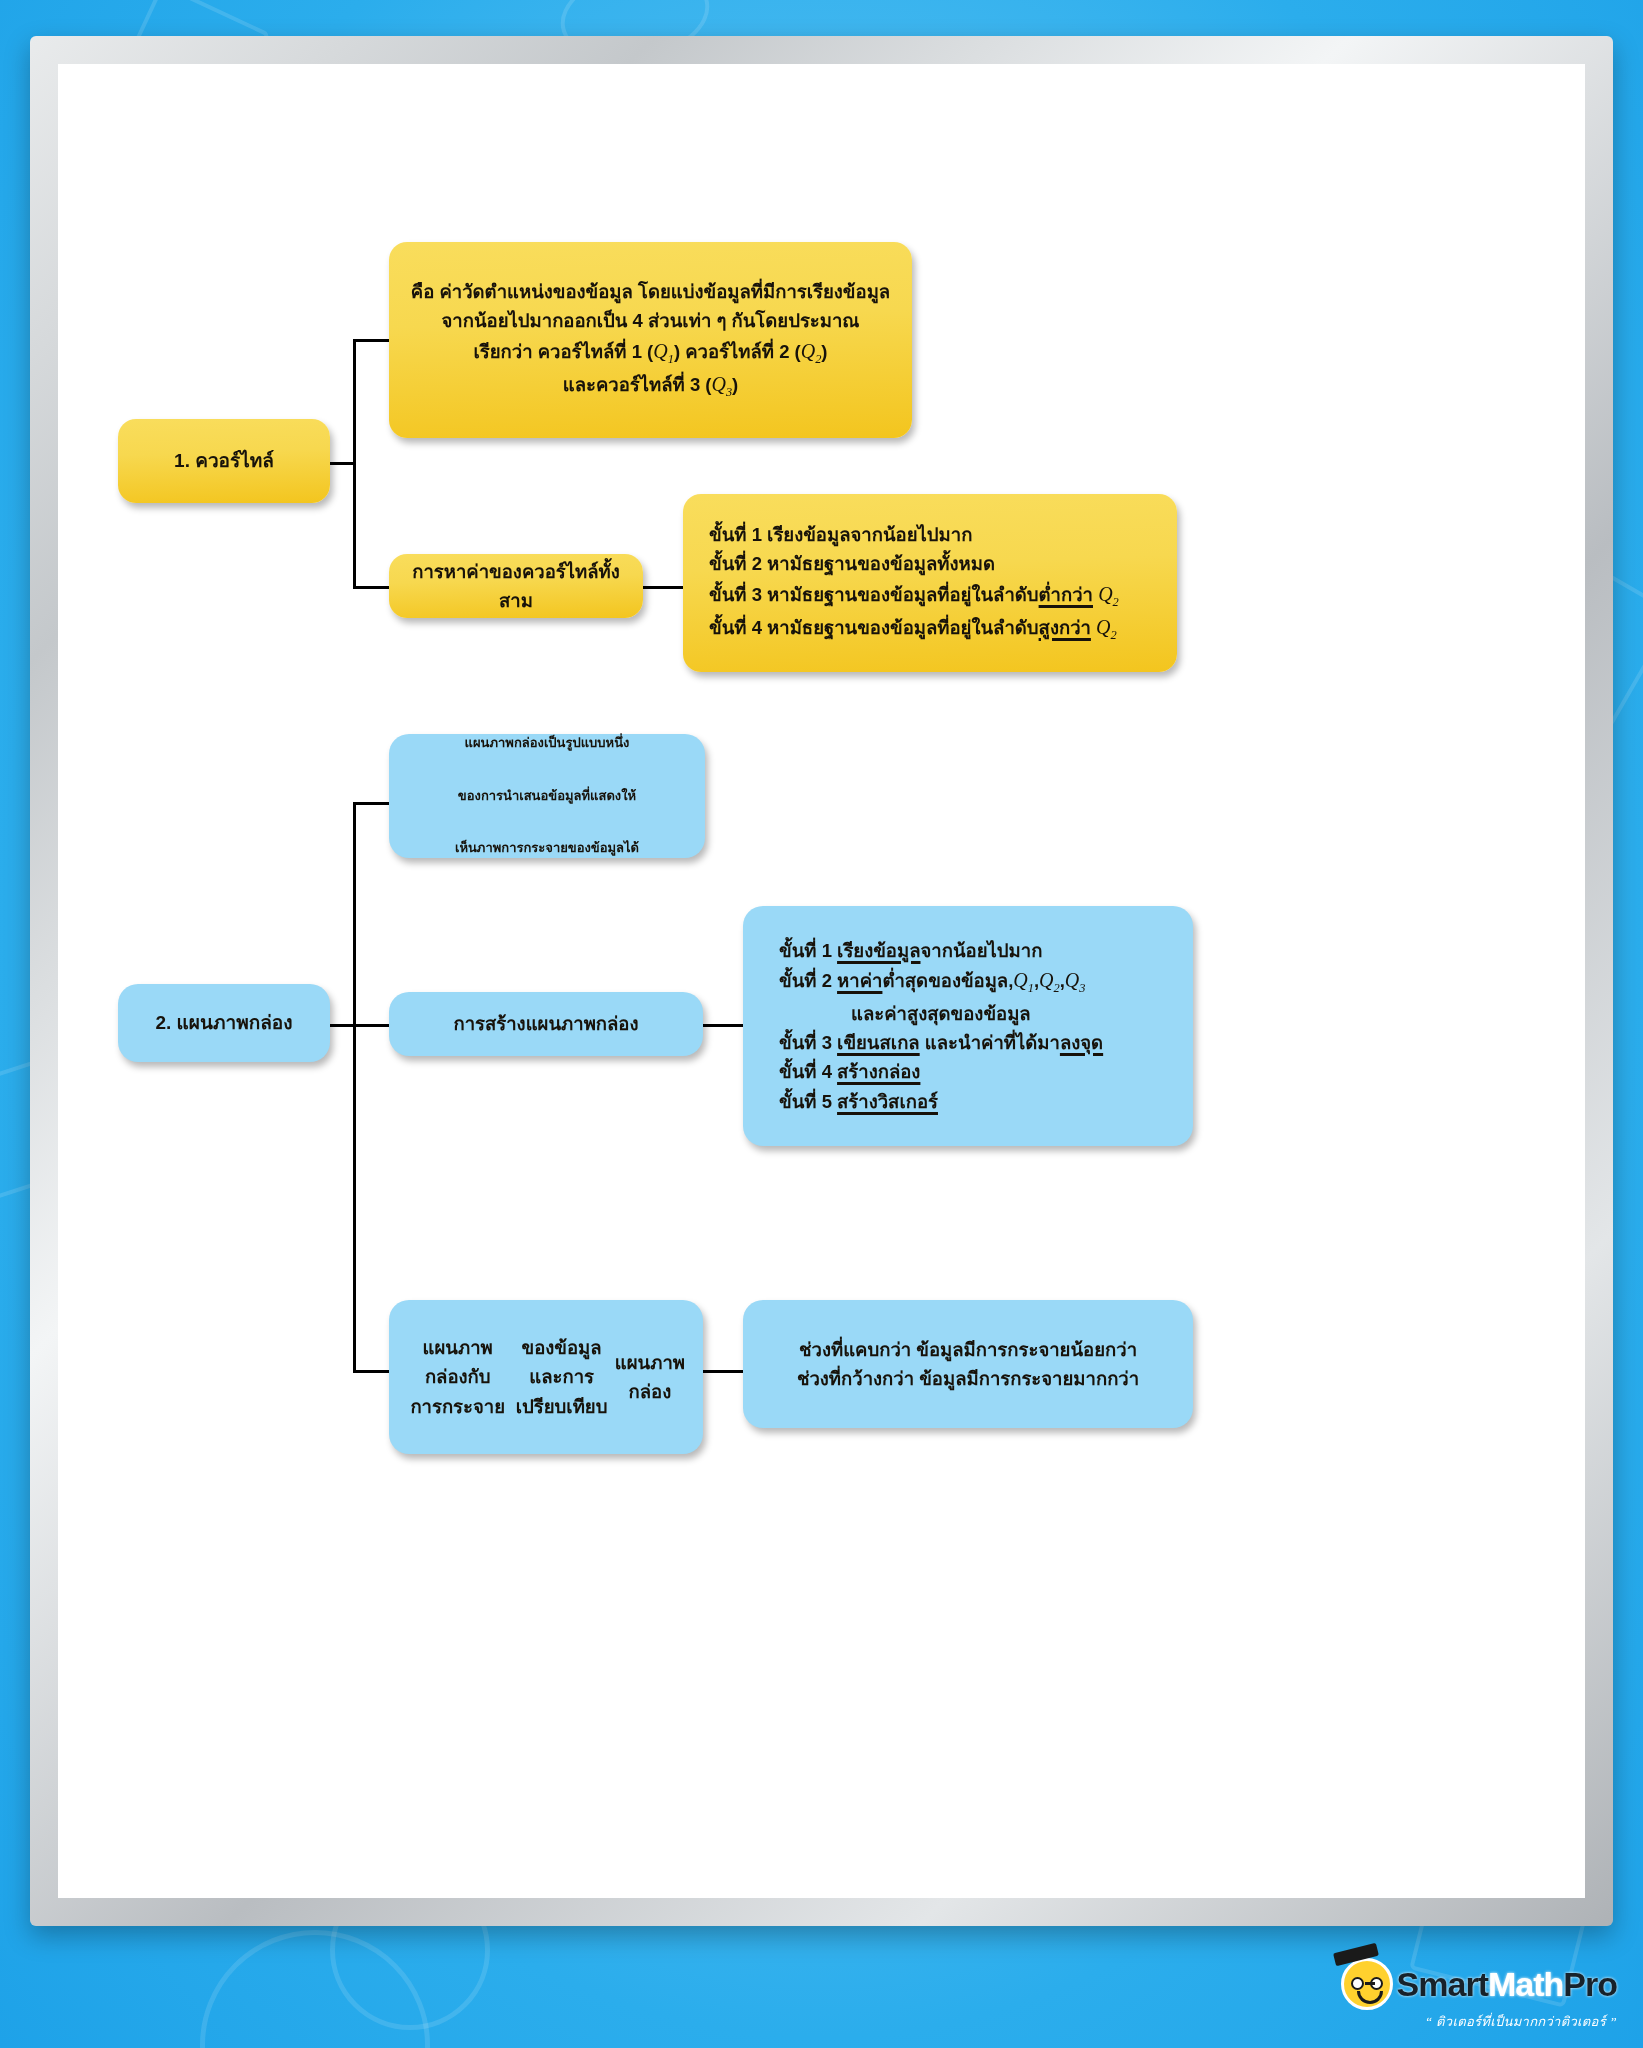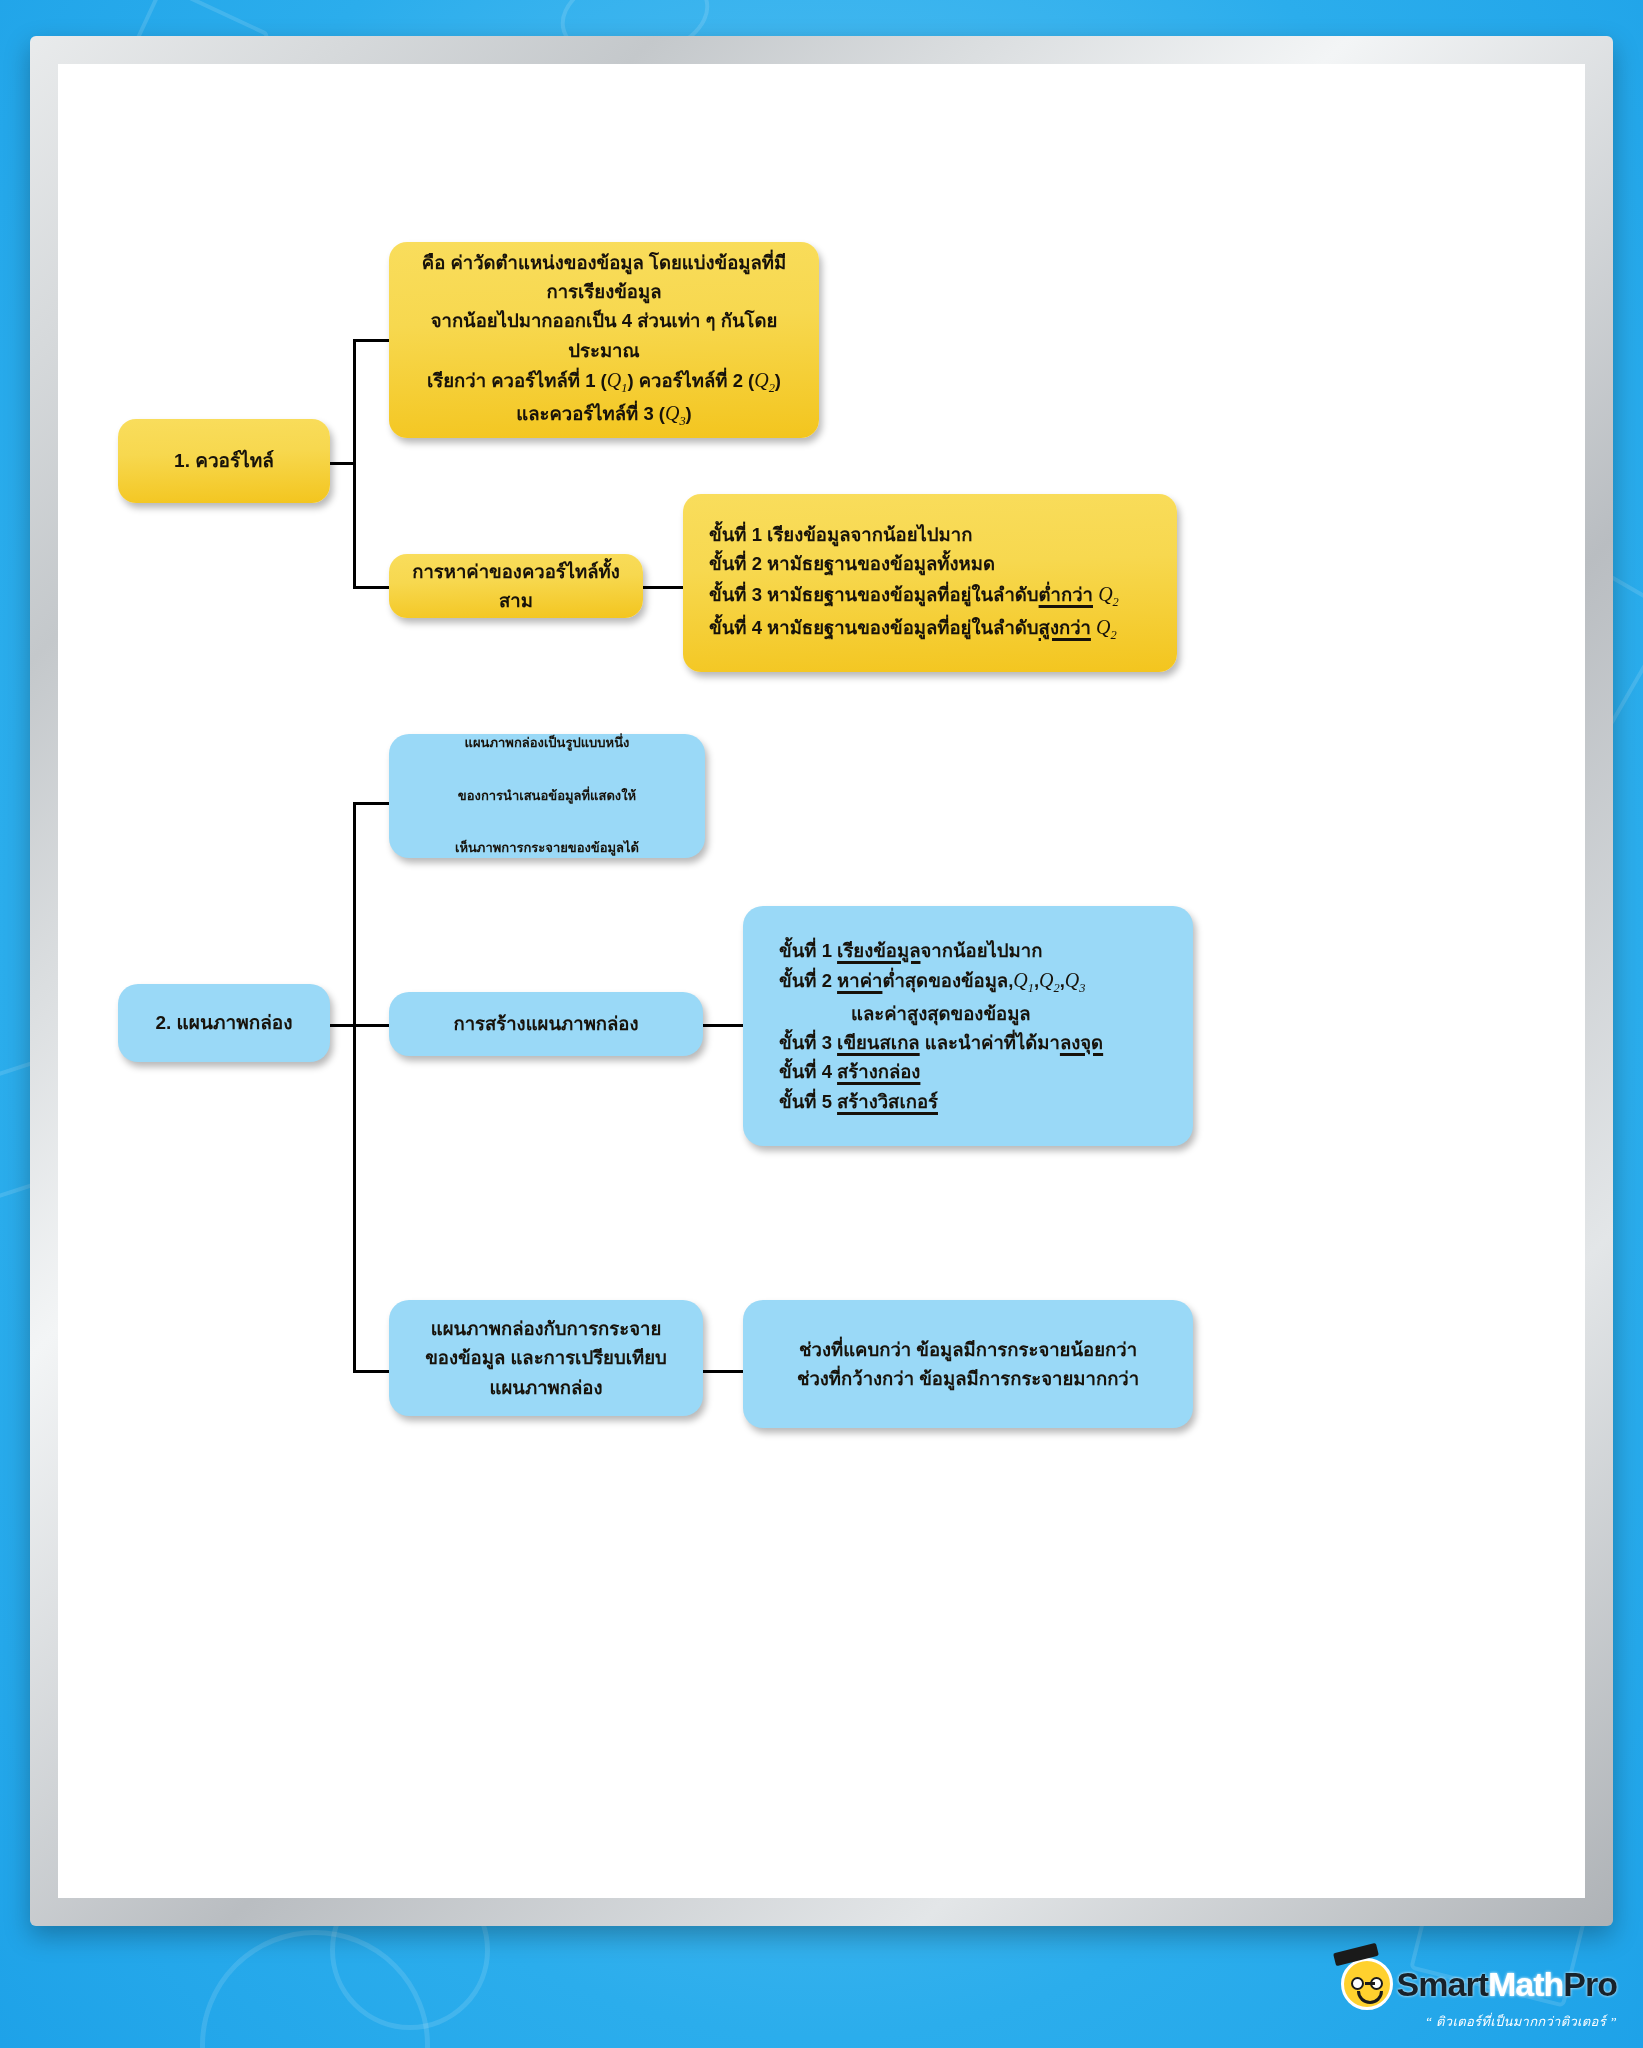--- a/index.html
+++ b/index.html
@@ -206,21 +206,21 @@
   <div class="conn v" style="left:295px;top:275px;height:250px;"></div>
   <div class="conn h" style="left:295px;top:275px;width:36px;"></div>
   <div class="conn h" style="left:295px;top:522px;width:36px;"></div>
   <div class="conn h" style="left:270px;top:398px;width:28px;"></div>
   <div class="conn h" style="left:585px;top:522px;width:40px;"></div>
 
   <div class="node yellow" style="left:60px;top:355px;width:212px;height:84px;font-size:19px;">
     <span class="node-txt">1. ควอร์ไทล์</span>
   </div>
 
-  <div class="node yellow" style="left:331px;top:178px;width:430px;height:196px;font-size:18.5px;flex-direction:column;">
+  <div class="node yellow" style="left:331px;top:178px;width:523px;height:196px;font-size:18.5px;flex-direction:column;">
     <div>คือ ค่าวัดตำแหน่งของข้อมูล โดยแบ่งข้อมูลที่มีการเรียงข้อมูล</div>
     <div>จากน้อยไปมากออกเป็น 4 ส่วนเท่า ๆ กันโดยประมาณ</div>
     <div>
       <span>เรียกว่า ควอร์ไทล์ที่ 1 (</span><span class="mathv"><span>Q</span><sub>1</sub></span><span>) ควอร์ไทล์ที่ 2 (</span><span class="mathv"><span>Q</span><sub>2</sub></span><span>)</span>
     </div>
     <div>
       <span>และควอร์ไทล์ที่ 3 (</span><span class="mathv"><span>Q</span><sub>3</sub></span><span>)</span>
     </div>
   </div>
 
@@ -290,21 +290,21 @@
     <div class="row">
       <b>ขั้นที่ 4</b>
       <span class="u">สร้างกล่อง</span>
     </div>
     <div class="row">
       <b>ขั้นที่ 5</b>
       <span class="u">สร้างวิสเกอร์</span>
     </div>
   </div>
 
-  <div class="node blue" style="left:331px;top:1236px;width:314px;height:116px;font-size:18.5px;flex-direction:column;">
+  <div class="node blue" style="left:331px;top:1236px;width:314px;height:154px;font-size:18.5px;flex-direction:row;">
     <div>แผนภาพกล่องกับการกระจาย</div>
     <div>ของข้อมูล และการเปรียบเทียบ</div>
     <div>แผนภาพกล่อง</div>
   </div>
 
   <div class="node blue" style="left:685px;top:1236px;width:450px;height:128px;font-size:18.5px;flex-direction:column;">
     <div>ช่วงที่แคบกว่า ข้อมูลมีการกระจายน้อยกว่า</div>
     <div>ช่วงที่กว้างกว่า ข้อมูลมีการกระจายมากกว่า</div>
   </div>
 

